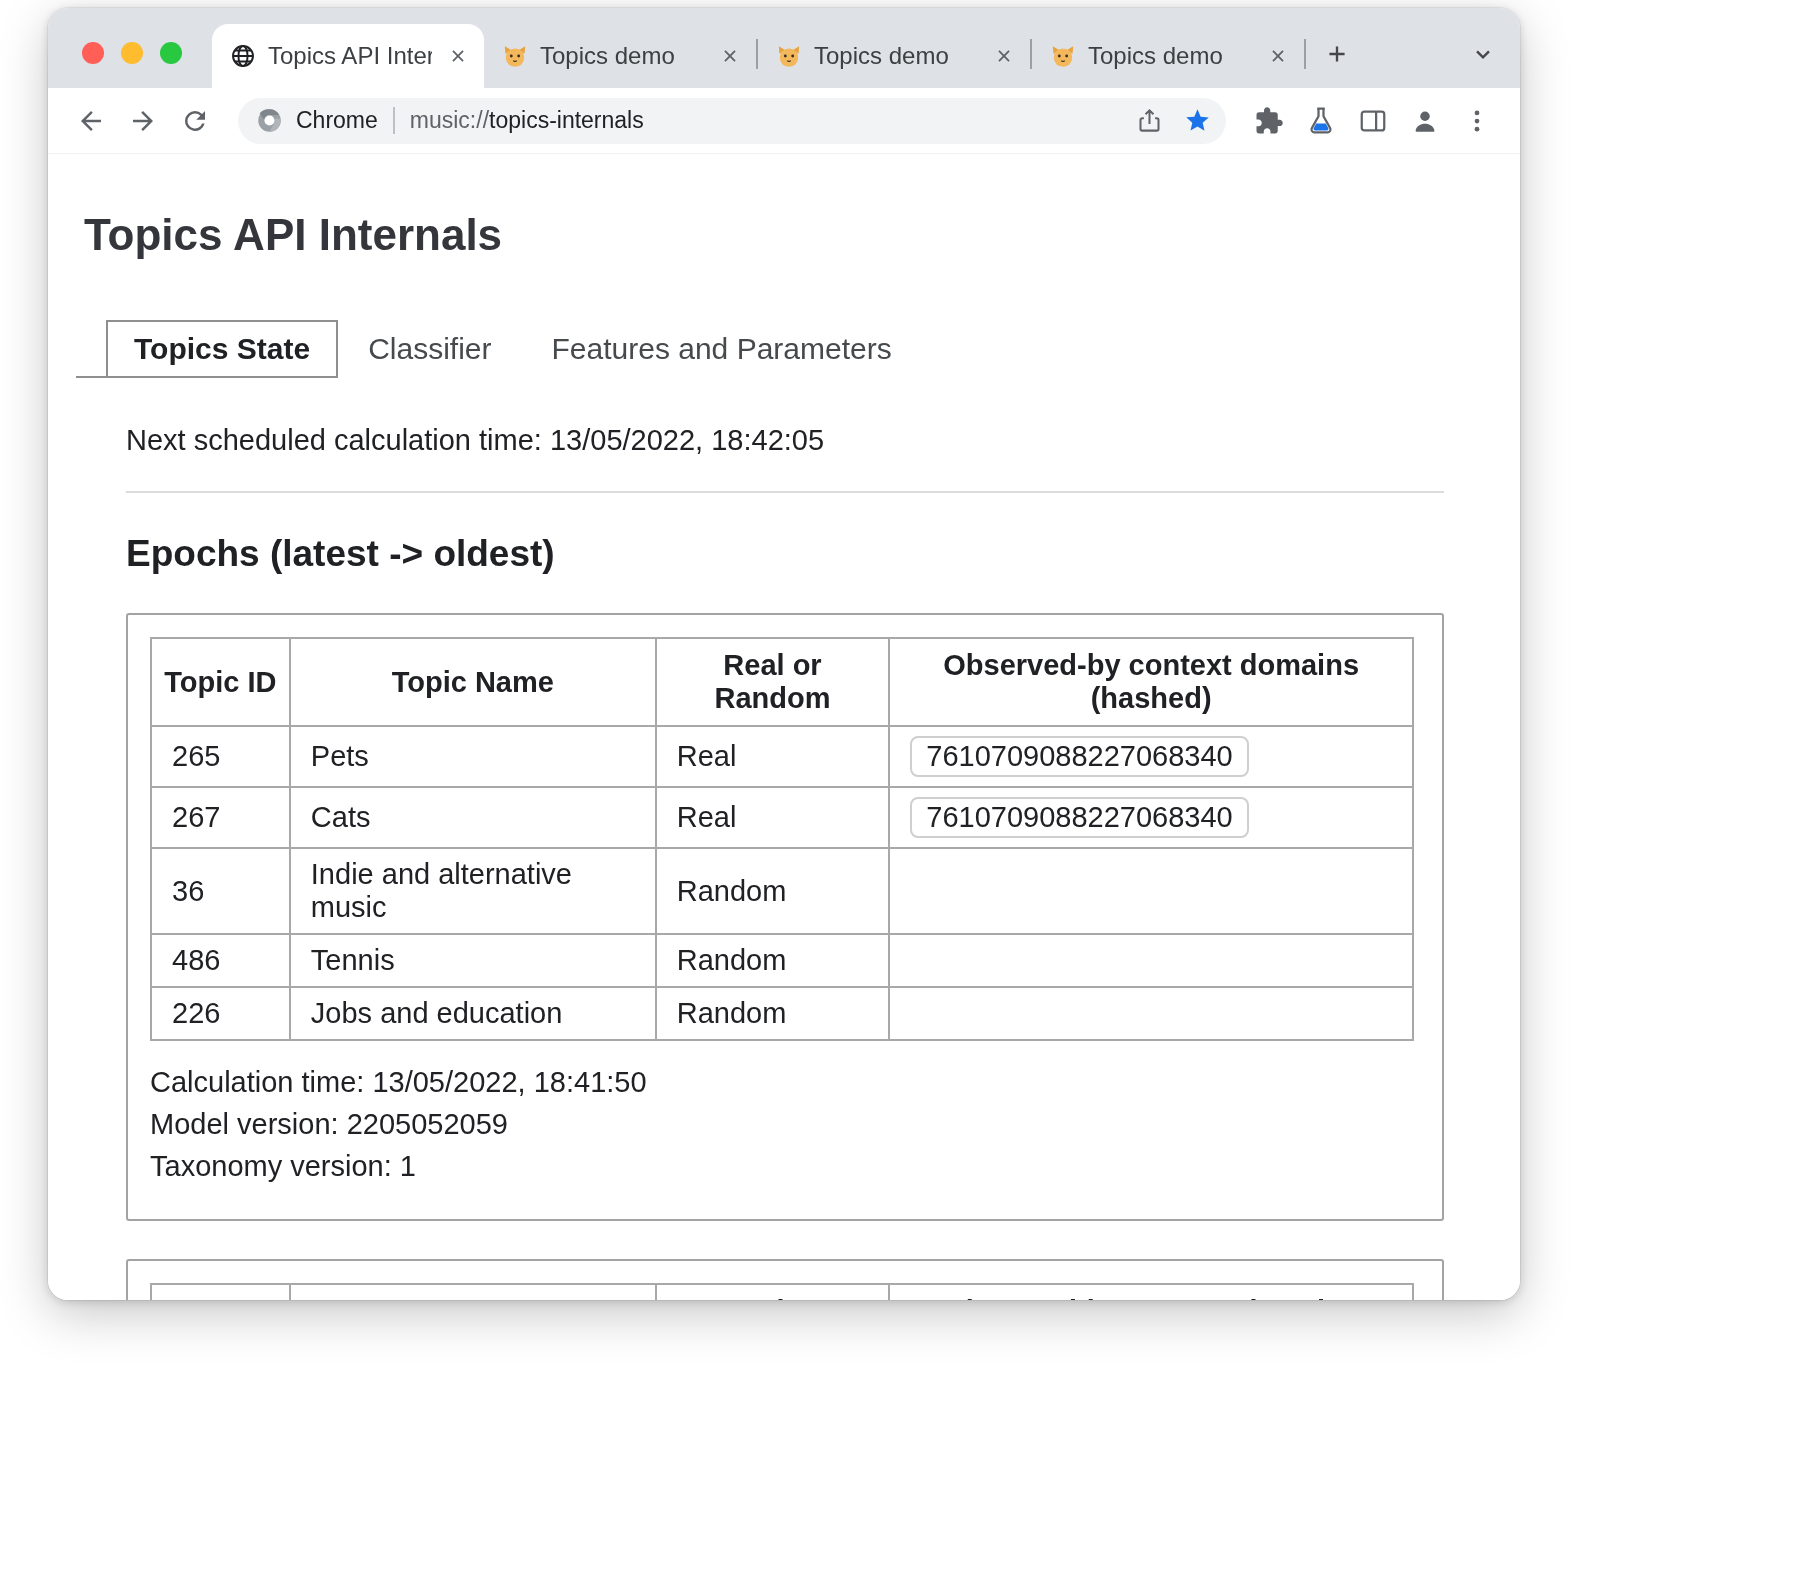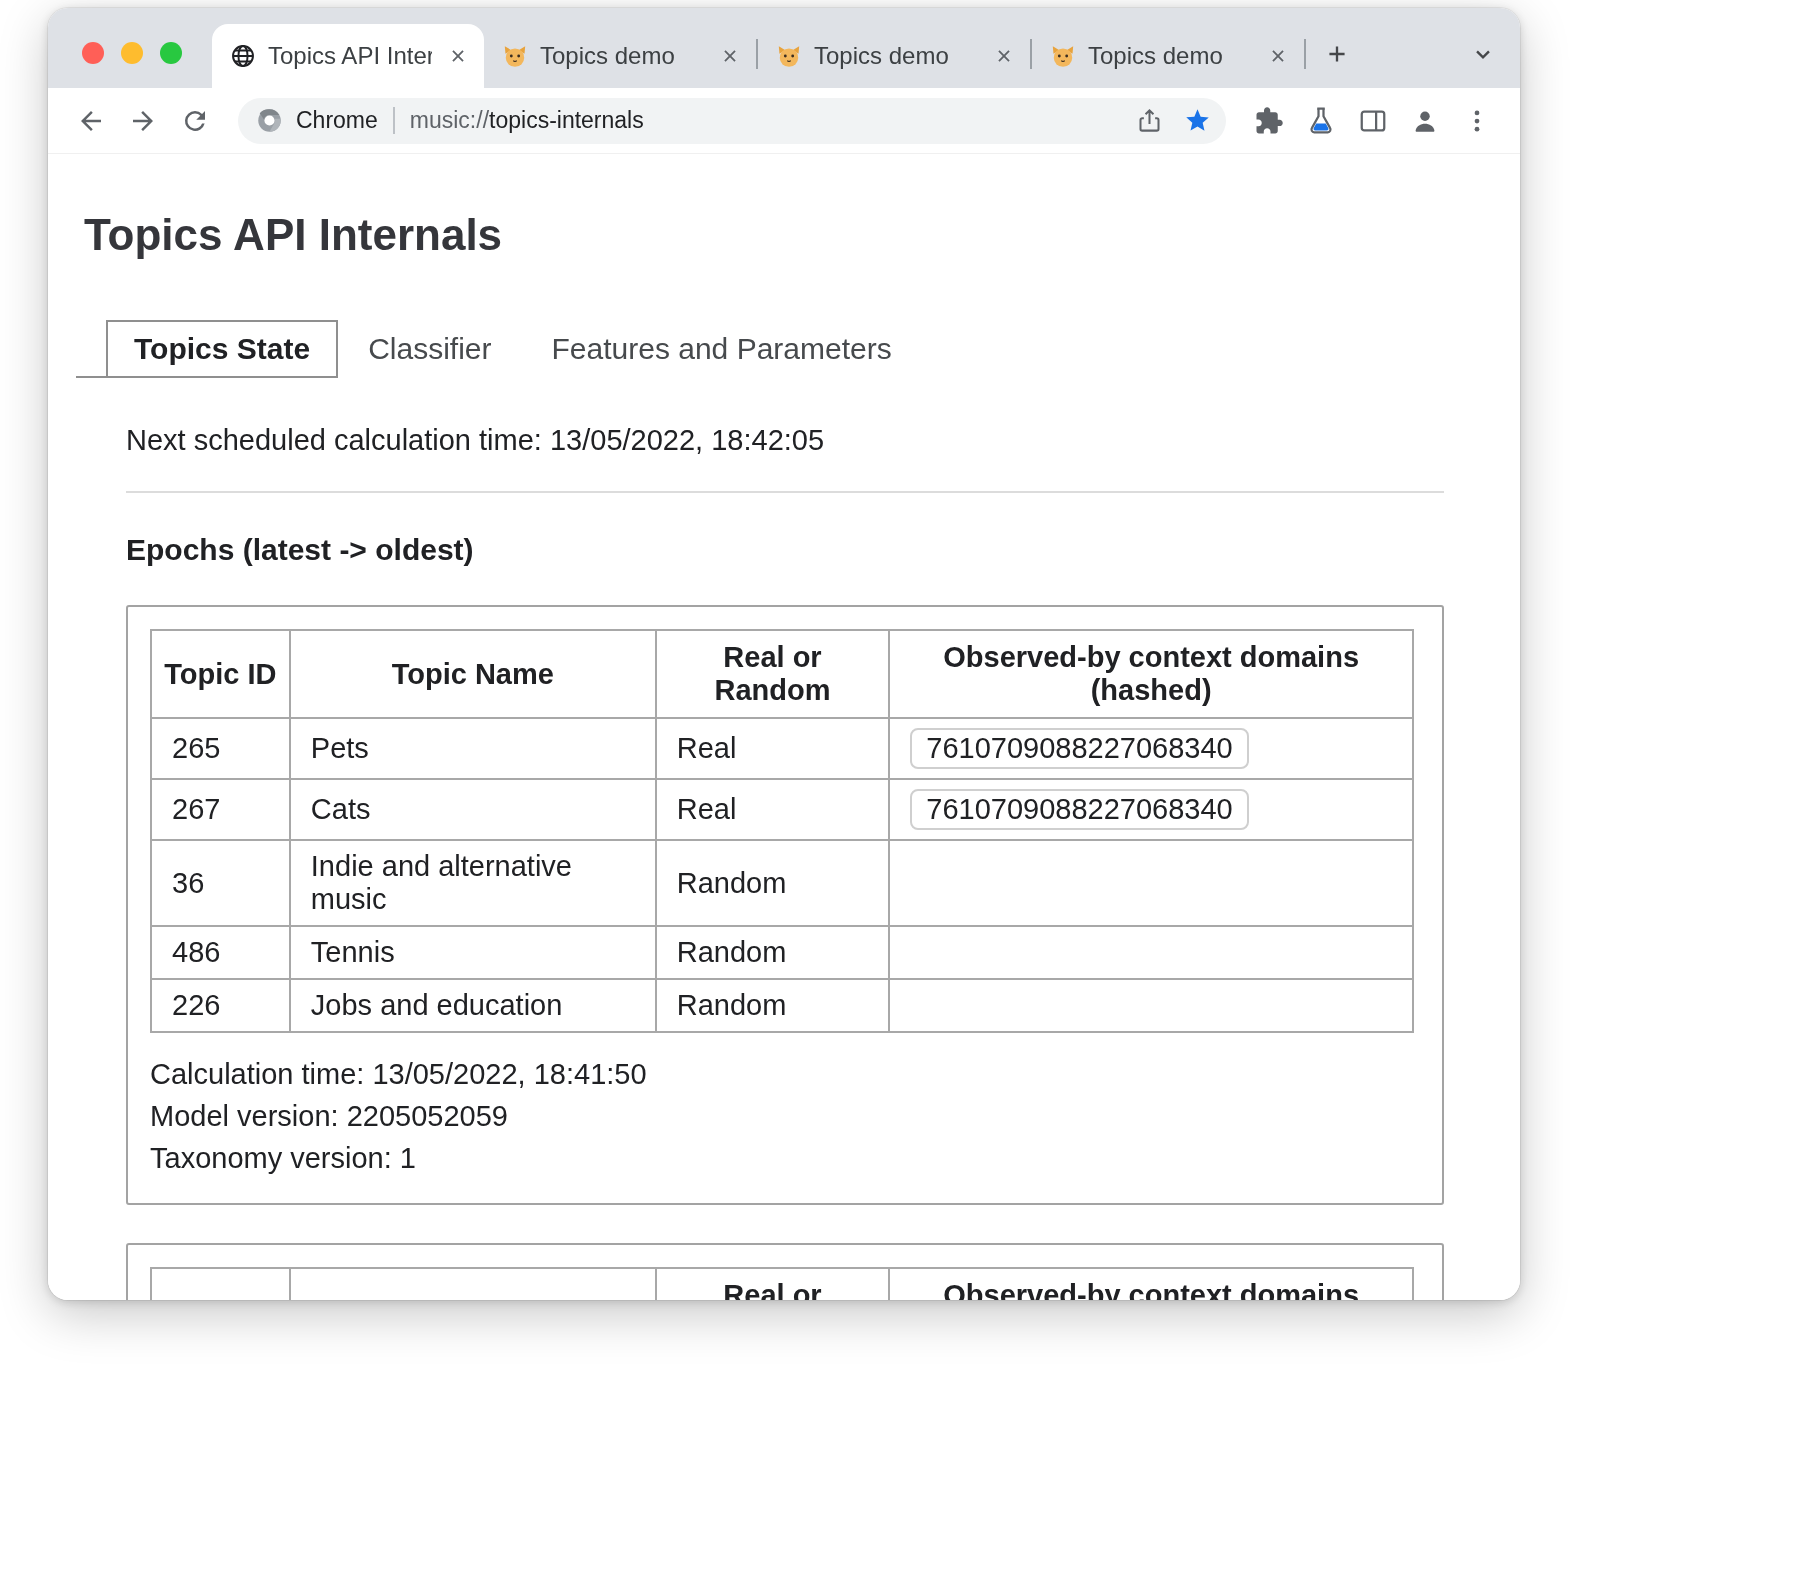--- a/index.html
+++ b/index.html
@@ -51,22 +51,22 @@
   
   .page { flex: 1; overflow: hidden; padding: 0 40px 0 28px; background: #fff; }
   .page-title { font-size: 44px; font-weight: 700; color: #35363b; margin: 56px 0 0 8px; }
   .pagetabs { display: flex; align-items: stretch; margin: 60px 0 0 0; font-size: 30px; }
   .tab-stub { width: 30px; border-bottom: 2px solid #8f8f8f; flex: none; }
   .ptab { display: flex; align-items: center; padding: 0 26px; height: 58px; cursor: default; }
   .ptab.active { border: 2px solid #8f8f8f; font-weight: 700; color: #202124; background: #fff; }
   .ptab.plain { color: #474a4d; padding: 0 30px; }
   .section { margin: 46px 0 0 50px; width: 1318px; font-size: 29px; }
   .divider { border: none; border-top: 2px solid #dcdcdc; margin: 34px 0 0 0; }
-  .epochs-heading { font-weight: 700; font-size: 30px; margin-top: 40px; }
-  .epoch-box { border: 2px solid #a3a3a3; border-radius: 3px; margin-top: 38px; padding: 22px 28px 24px 22px; background: #fff; }
+  .epochs-heading { font-weight: 700; font-size: 37px; margin-top: 40px; }
+  .epoch-box { border: 2px solid #a3a3a3; border-radius: 3px; margin-top: 38px; padding: 22px 28px 32px 22px; background: #fff; }
   table.topics { border-collapse: collapse; width: 100%; }
   .topics th, .topics td { border: 2px solid #a8a8a8; font-size: 29px; }
   .topics th { font-weight: 700; text-align: center; padding: 10px 8px; }
   .topics td { padding: 9px 8px 9px 20px; text-align: left; }
   .col-id { width: 11%; } .col-name { width: 29%; } .col-type { width: 18.5%; } .col-domains { width: 41.5%; }
   .domain-chip { display: inline-block; border: 2px solid #cfcfcf; border-radius: 8px; padding: 2px 14px; background: #fff; }
   .epoch-meta { margin-top: 20px; line-height: 42px; }
 </style>
 </head>
 <body>

